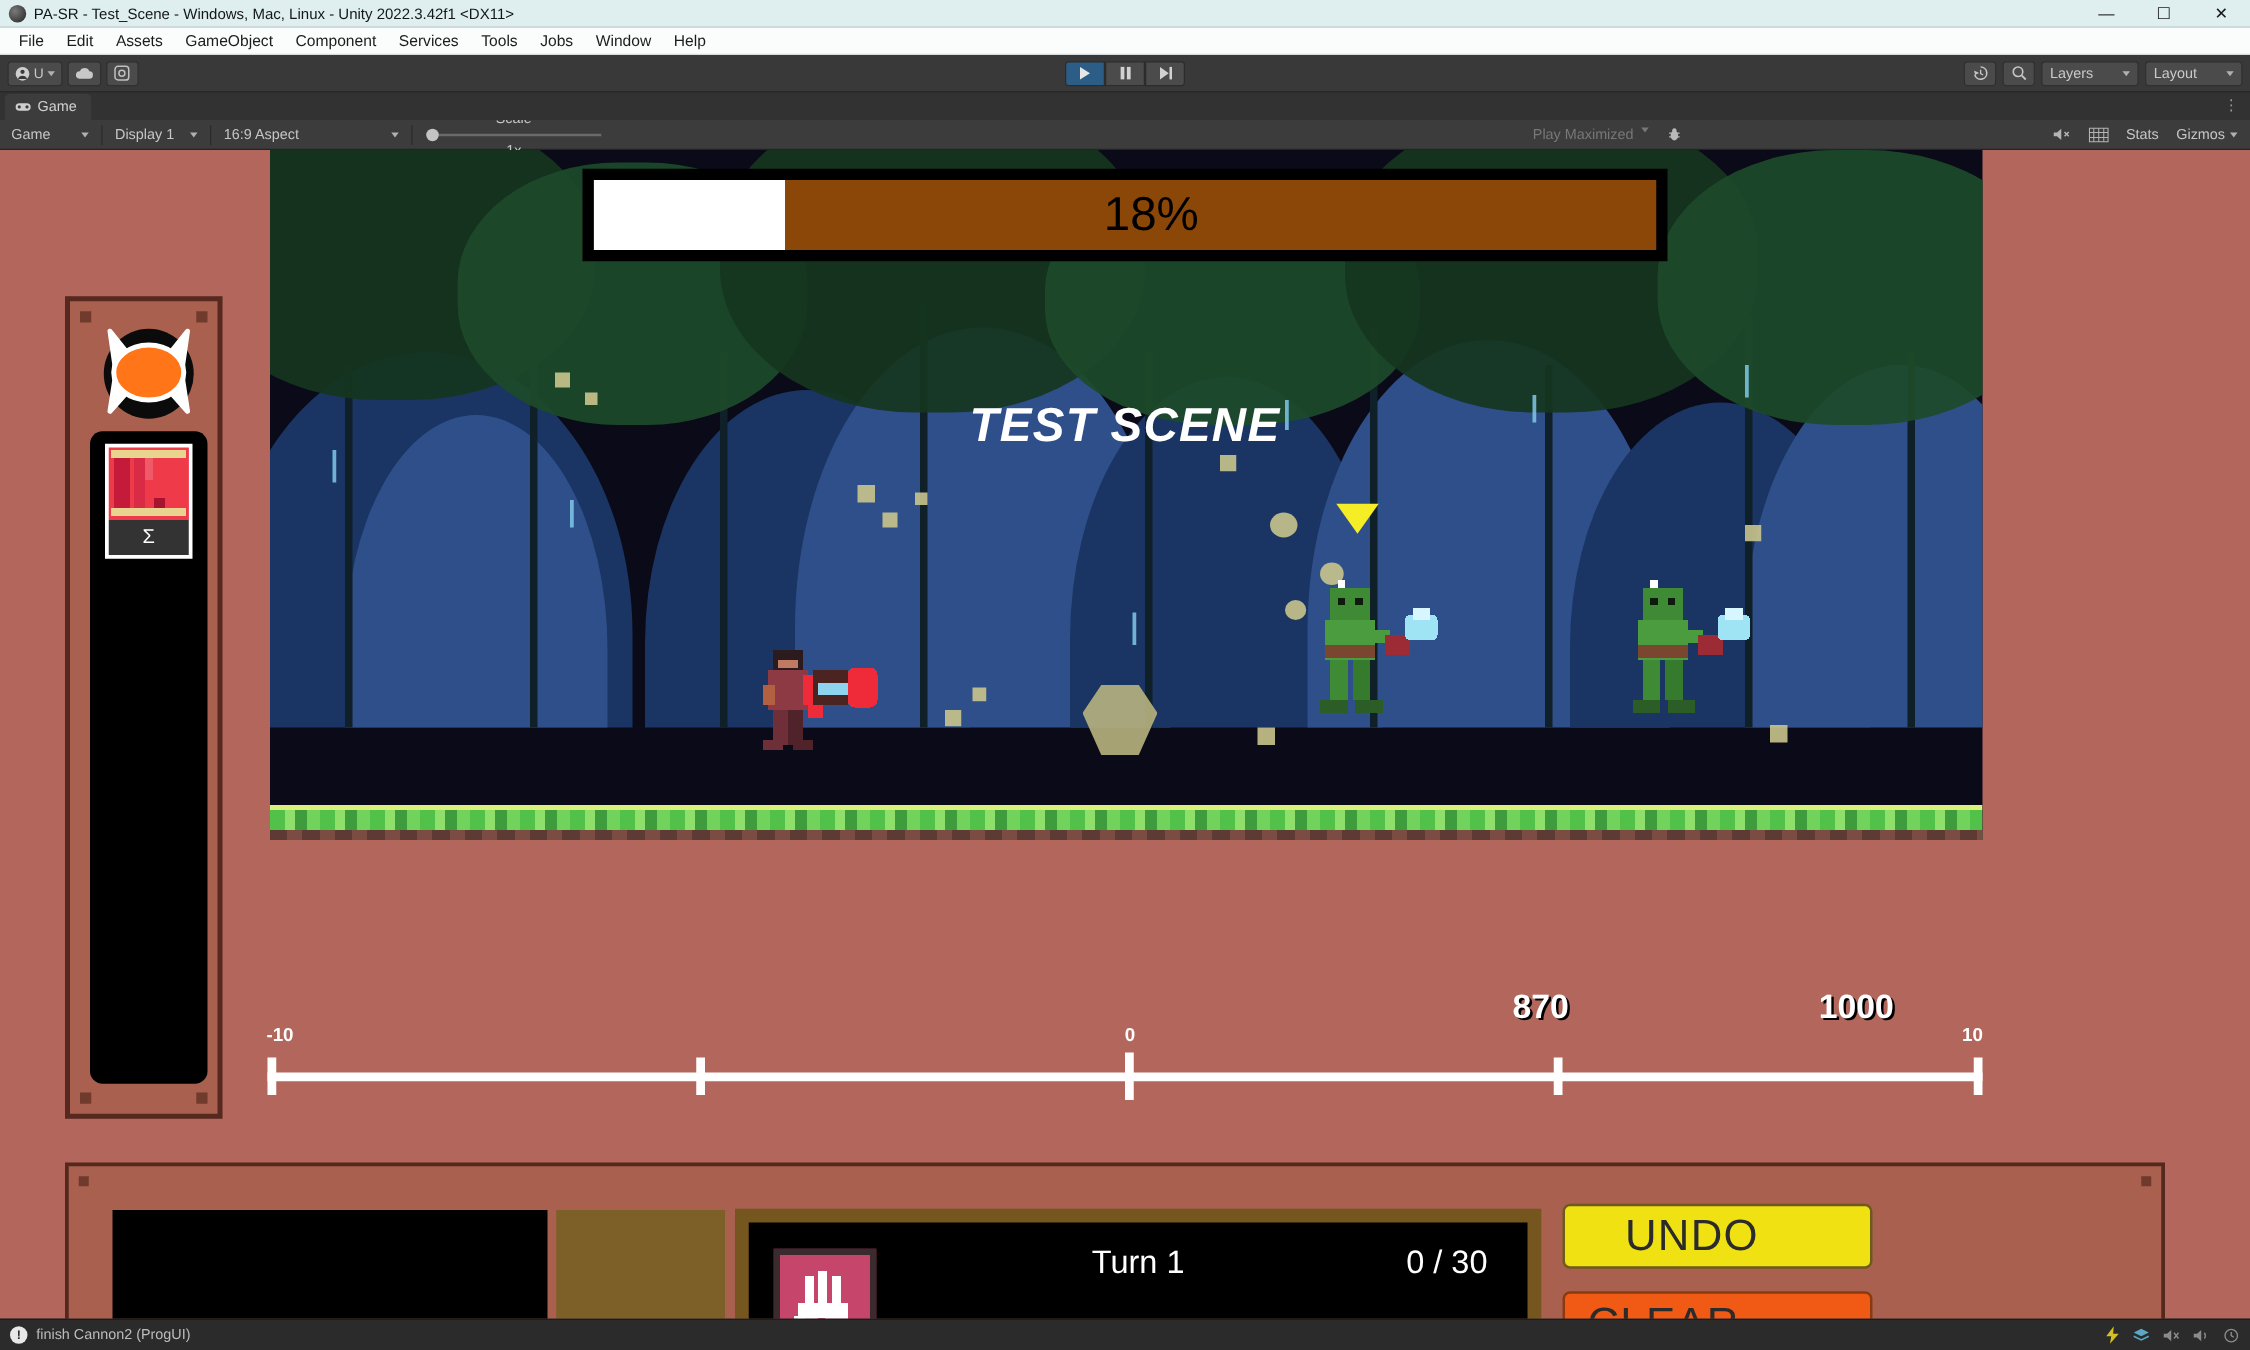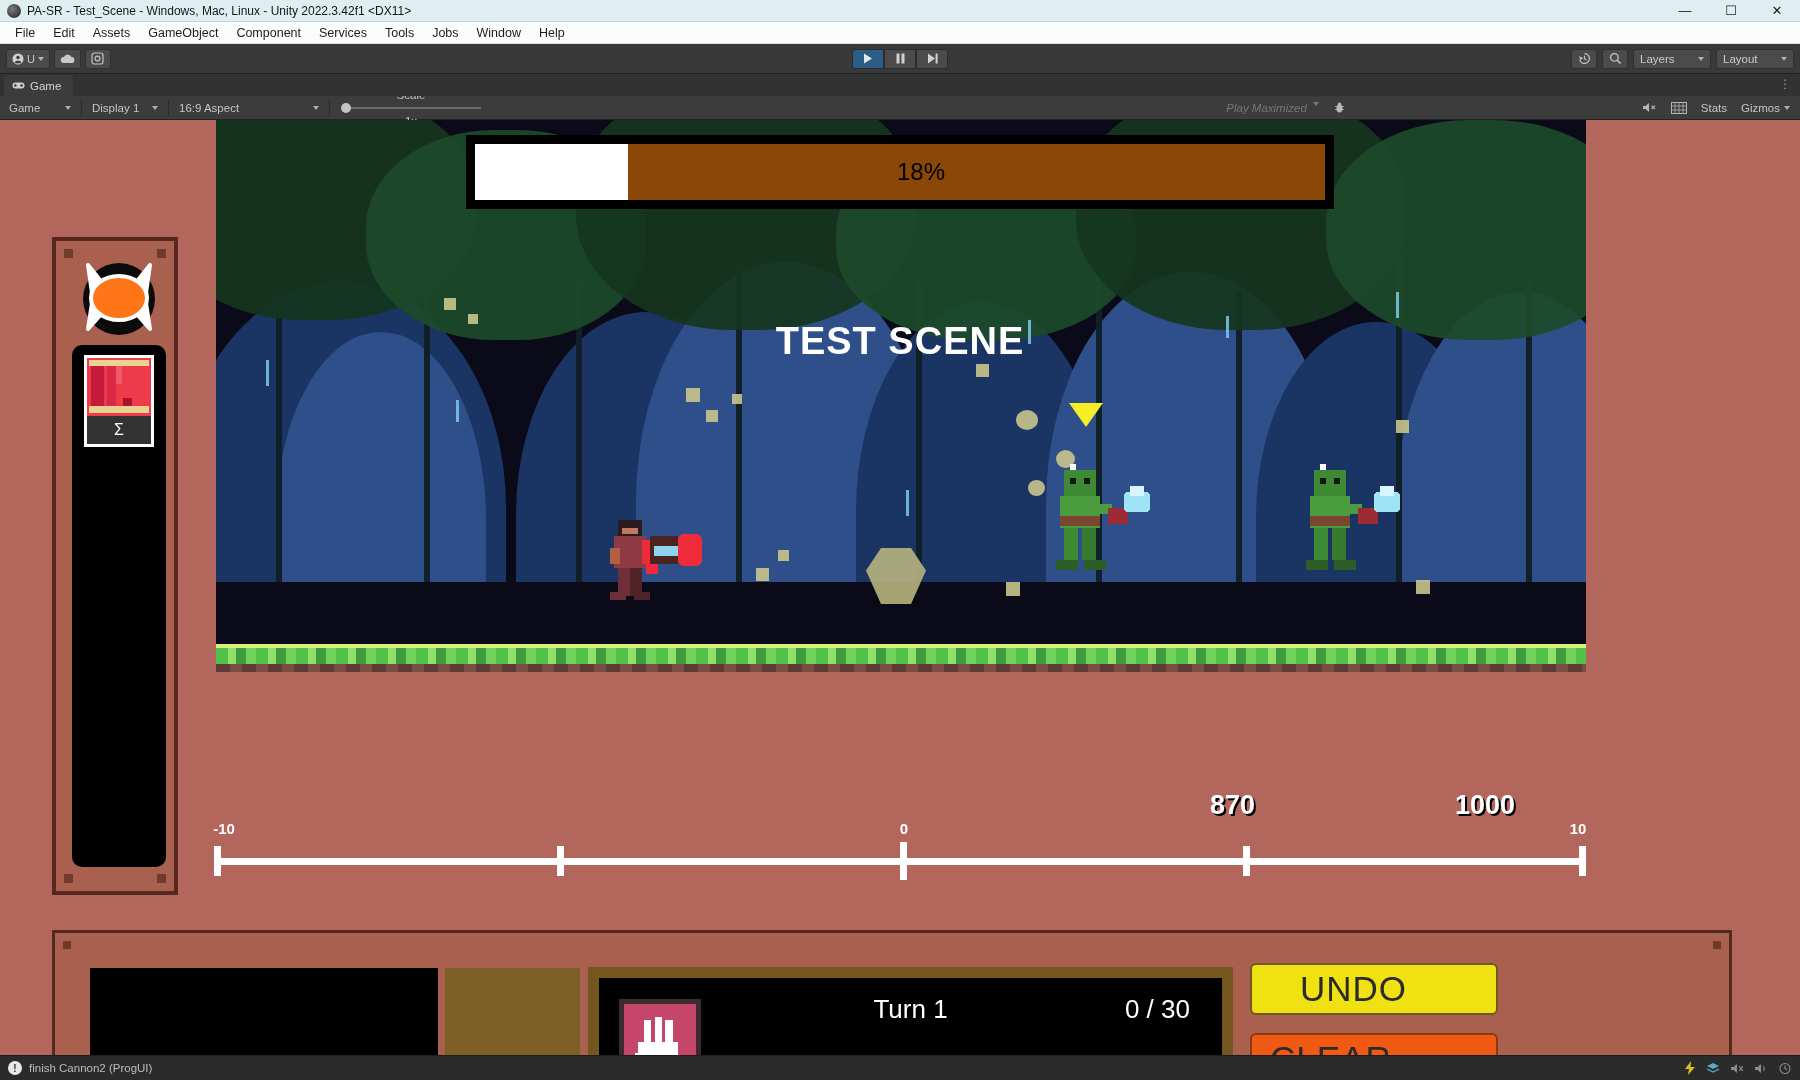--- a/index.html
+++ b/index.html
@@ -139,21 +139,21 @@
     position: absolute; left: 0; top: -4px;
     width: 10px; height: 10px; border-radius: 50%; background: #c4c4c4;
   }
   .gb-right { margin-left: auto; display: flex; align-items: center; gap: 2px; }
   .gb-tgl {
     height: 18px; padding: 0 6px;
     display: flex; align-items: center; gap: 4px;
     color: #c6c6c6; font-size: 11.5px;
   }
   .gb-disabled { color: #777; }
-  .play-max { display: flex; gap: 6px; padding: 0 6px; font-style: italic; }
+  .play-max { display: flex; gap: 6px; padding: 0 6px; }
 
   
   .gameview {
     position: relative; width: 1800px;
     height: calc(1080px - 22px - 22px - 30px - 22px - 24px - 25px);
     background: #b3675c;
     overflow: hidden;
   }
 
   
@@ -208,27 +208,28 @@
     width: 850px; height: 56px;
     background: #8a4708; position: relative; overflow: hidden;
   }
   .prog-fill {
     position: absolute; left: 0; top: 0; height: 100%;
     background: #ffffff;
   }
   .prog-label {
     position: absolute; inset: 0;
     display: flex; align-items: center; justify-content: center;
-    color: #000; font-size: 24px; font-weight: 400; margin-left: 42px;
+    color: #000; font-size: 38px; font-weight: 400; margin-left: 42px;
   }
   .scene-title {
     position: absolute; left: 0; right: 0; top: 200px;
     text-align: center;
     color: #ffffff; font-size: 38px; font-weight: bold;
     letter-spacing: 1px;
+    font-style: italic;
   }
 
   
   .unit { position: absolute; image-rendering: pixelated; }
   .marker-tri {
     position: absolute;
     width: 0; height: 0;
     border-left: 17px solid transparent;
     border-right: 17px solid transparent;
     border-top: 24px solid #f5ed26;

